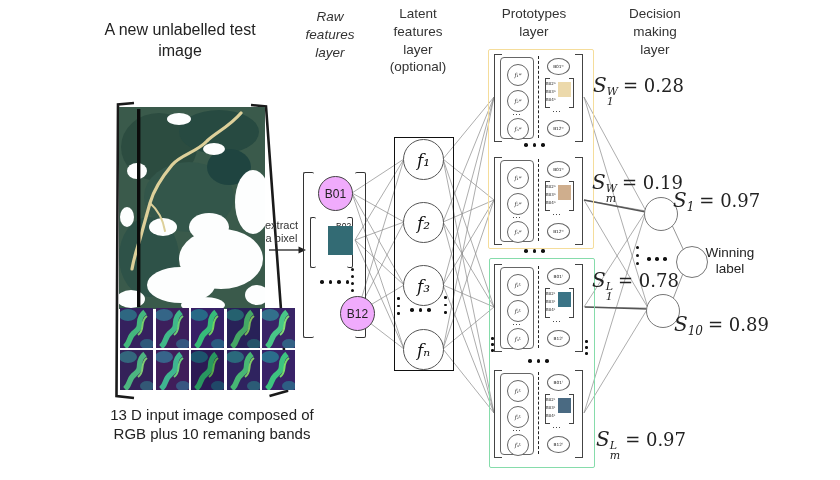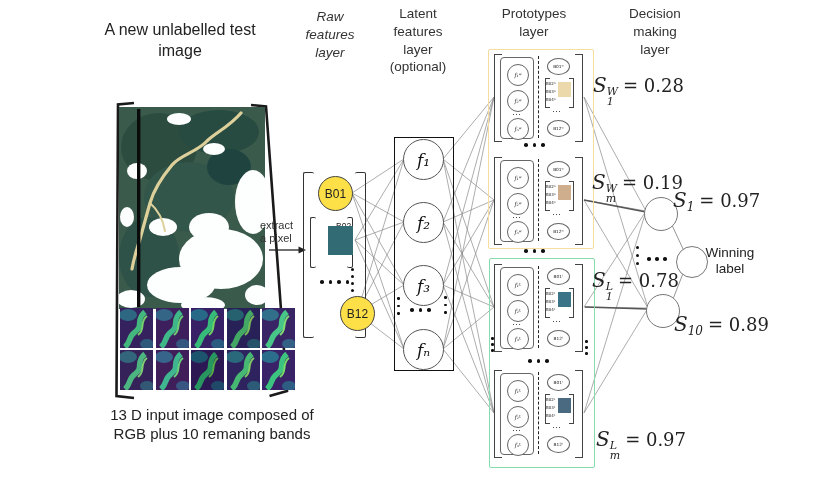--- a/index.html
+++ b/index.html
@@ -3,39 +3,39 @@
 <meta charset="utf-8">
 <style>
   html,body{margin:0;padding:0;background:#fff;}
   #canvas{position:relative;width:840px;height:480px;background:#fff;overflow:hidden;
           font-family:"Liberation Sans",sans-serif;color:#222;}
   .abs{position:absolute;}
   
   .hdr{font-size:13.5px;line-height:1.32;text-align:center;color:#333;}
   .title{font-size:16px;line-height:1.3;text-align:center;color:#222;}
   .caption{font-size:15px;line-height:1.25;text-align:center;color:#222;}
-  .extract{font-size:11px;line-height:1.18;text-align:left;color:#333;}
+  .extract{font-size:11px;line-height:1.18;text-align:center;color:#333;}
   
   .mscore{white-space:nowrap;}
   .mbase{font:italic 20px "DejaVu Serif",serif;}
   .mss{display:inline-flex;flex-direction:column;align-items:flex-start;
        font:italic 11px "DejaVu Serif",serif;line-height:10px;vertical-align:-3px;}
   .mval{font:18px "DejaVu Serif",serif;margin-left:5px;}
   .dsub{font:italic 12px "DejaVu Serif",serif;}
   
   .sat{position:absolute;left:119px;top:107px;width:146px;height:202px;}
   #thumbs{position:absolute;left:120px;top:308px;width:176px;height:82px;
           display:flex;flex-wrap:wrap;gap:2px 2.5px;align-content:flex-start;}
   #thumbs svg{width:33px;height:40px;display:block;}
   
   .br-l{border-left:1.8px solid #333;border-top:1.8px solid #333;border-bottom:1.8px solid #333;border-radius:2px;}
   .br-r{border-right:1.8px solid #333;border-top:1.8px solid #333;border-bottom:1.8px solid #333;border-radius:2px;}
   
   .bigcirc{position:absolute;width:33px;height:33px;border:1.4px solid #444;border-radius:50%;
-           background:#fde047;display:flex;align-items:center;justify-content:center;
+           background:#f0abfc;display:flex;align-items:center;justify-content:center;
            font-size:12px;color:#222;}
   .bandlbl{font-size:8.5px;line-height:11.6px;color:#222;}
   
   .latrect{position:absolute;left:394px;top:137px;width:58px;height:232px;border:1.9px solid #111;background:transparent;}
   .fcirc{position:absolute;width:39px;height:39px;border:1.3px solid #555;border-radius:50%;
          background:#fff;display:flex;align-items:center;justify-content:center;
          font:italic 17px "DejaVu Serif",serif;color:#111;}
   
   .pbox{position:absolute;border-radius:2px;background:transparent;}
   .unit{position:absolute;left:490px;width:96px;height:86px;}

